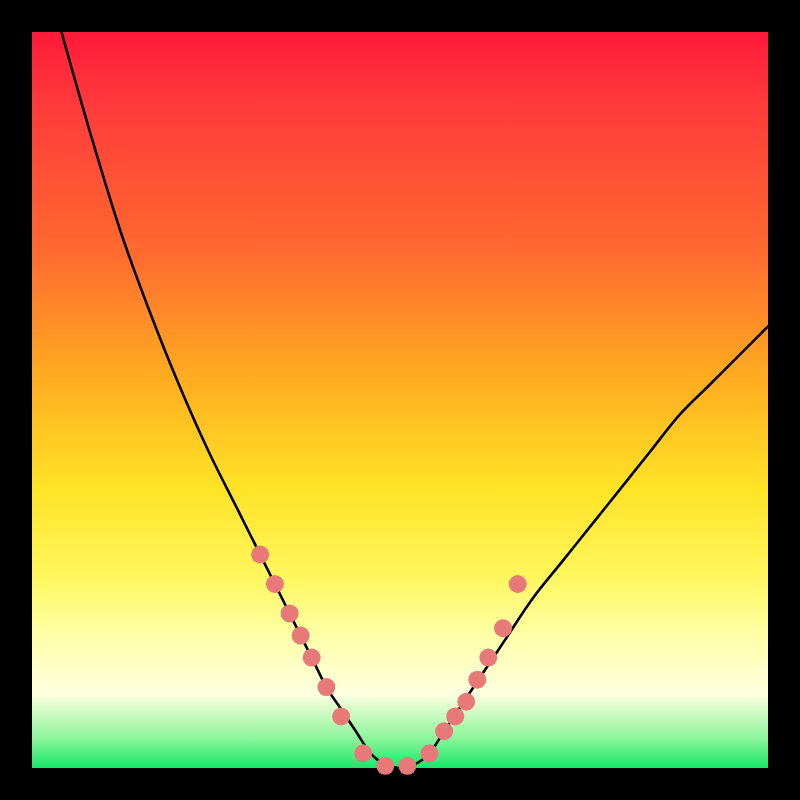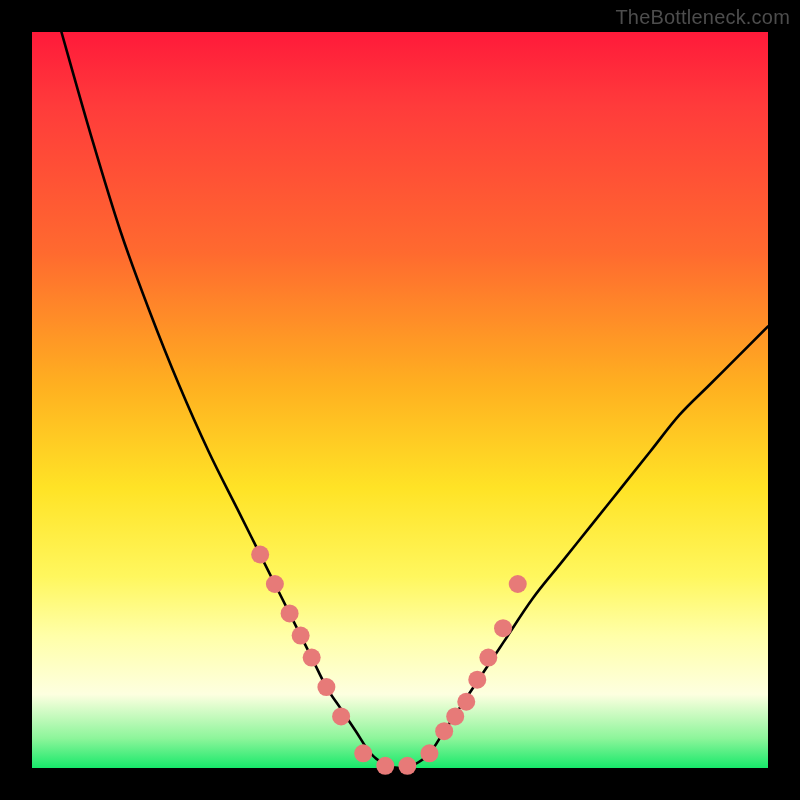--- a/index.html
+++ b/index.html
@@ -56,21 +56,20 @@
     top: 0;
     width: 736px;
     height: 736px;
     overflow: visible;
   }
 </style>
 </head>
 <body>
 
 <div class="frame">
-  <div class="watermark">TheBottleneck.com</div>
   <div class="plot">
     <svg class="curve" viewBox="0 0 736 736">
       <g id="curve-group">
           <path d="M 29.44 0.00 C 34.74 18.55, 48.28 67.27, 58.88 103.04 C 69.48 138.81, 77.72 166.92, 88.32 198.72 C 98.92 230.52, 107.16 251.86, 117.76 279.68 C 128.36 307.50, 136.60 328.11, 147.20 353.28 C 157.80 378.45, 166.04 397.00, 176.64 419.52 C 187.24 442.04, 196.81 459.85, 206.08 478.40 C 215.35 496.95, 220.21 506.66, 228.16 522.56 C 236.11 538.46, 243.62 553.47, 250.24 566.72 C 256.86 579.97, 259.66 585.56, 264.96 596.16 C 270.26 606.76, 274.38 615.00, 279.68 625.60 C 284.98 636.20, 289.10 645.77, 294.40 655.04 C 299.70 664.31, 303.82 669.17, 309.12 677.12 C 314.42 685.07, 318.54 691.25, 323.84 699.20 C 329.14 707.15, 333.26 715.32, 338.56 721.28 C 343.86 727.24, 347.98 729.67, 353.28 732.32 C 358.58 734.97, 362.70 736.00, 368.00 736.00 C 373.30 736.00, 377.42 734.97, 382.72 732.32 C 388.02 729.67, 392.14 727.24, 397.44 721.28 C 402.74 715.32, 406.86 707.15, 412.16 699.20 C 417.46 691.25, 421.58 685.07, 426.88 677.12 C 432.18 669.17, 433.65 666.96, 441.60 655.04 C 449.55 643.12, 460.44 626.78, 471.04 610.88 C 481.64 594.98, 489.88 581.29, 500.48 566.72 C 511.08 552.15, 519.32 543.17, 529.92 529.92 C 540.52 516.67, 548.76 506.37, 559.36 493.12 C 569.96 479.87, 578.20 469.57, 588.80 456.32 C 599.40 443.07, 607.64 432.77, 618.24 419.52 C 628.84 406.27, 637.08 394.64, 647.68 382.72 C 658.28 370.80, 666.52 363.88, 677.12 353.28 C 687.72 342.68, 695.96 334.44, 706.56 323.84 C 717.16 313.24, 730.70 299.70, 736.00 294.40" fill="none" stroke="#000000" stroke-width="2.6" stroke-linecap="round"></path>
         </g>
       <g id="marker-group">
           <circle cx="228.16" cy="522.56" r="9" fill="#e77a78" stroke="#c94f4f" stroke-width="0"></circle>
           <circle cx="242.88" cy="552.00" r="9" fill="#e77a78" stroke="#c94f4f" stroke-width="0"></circle>
           <circle cx="257.60" cy="581.44" r="9" fill="#e77a78" stroke="#c94f4f" stroke-width="0"></circle>
           <circle cx="268.64" cy="603.52" r="9" fill="#e77a78" stroke="#c94f4f" stroke-width="0"></circle>

